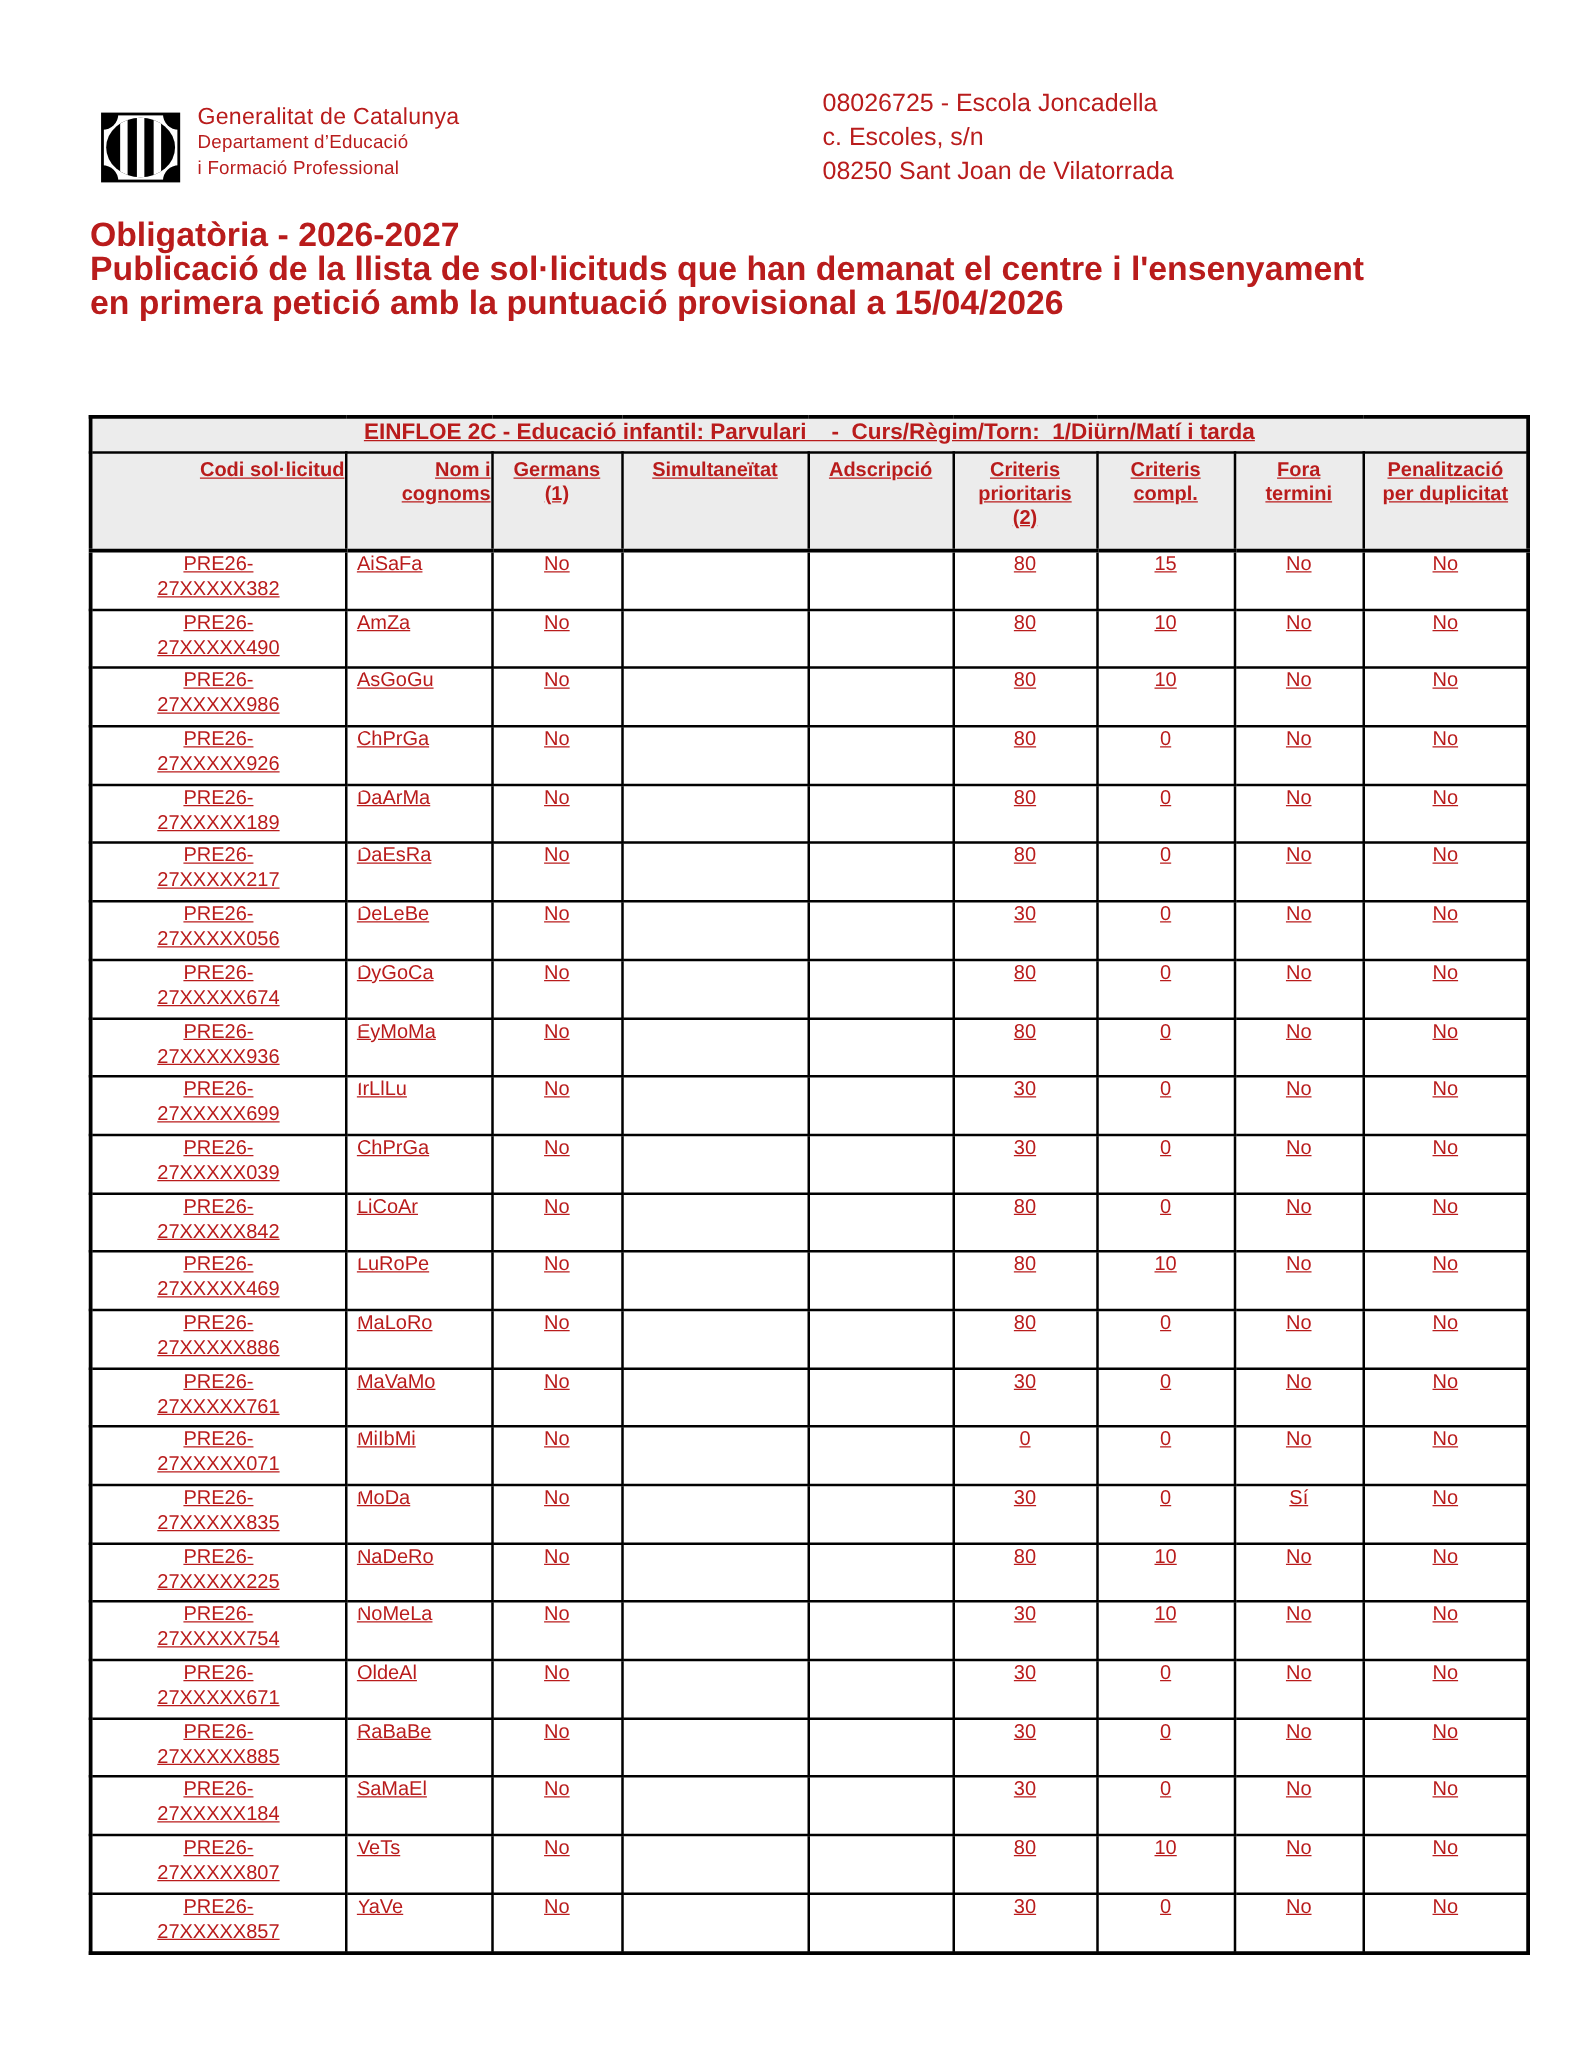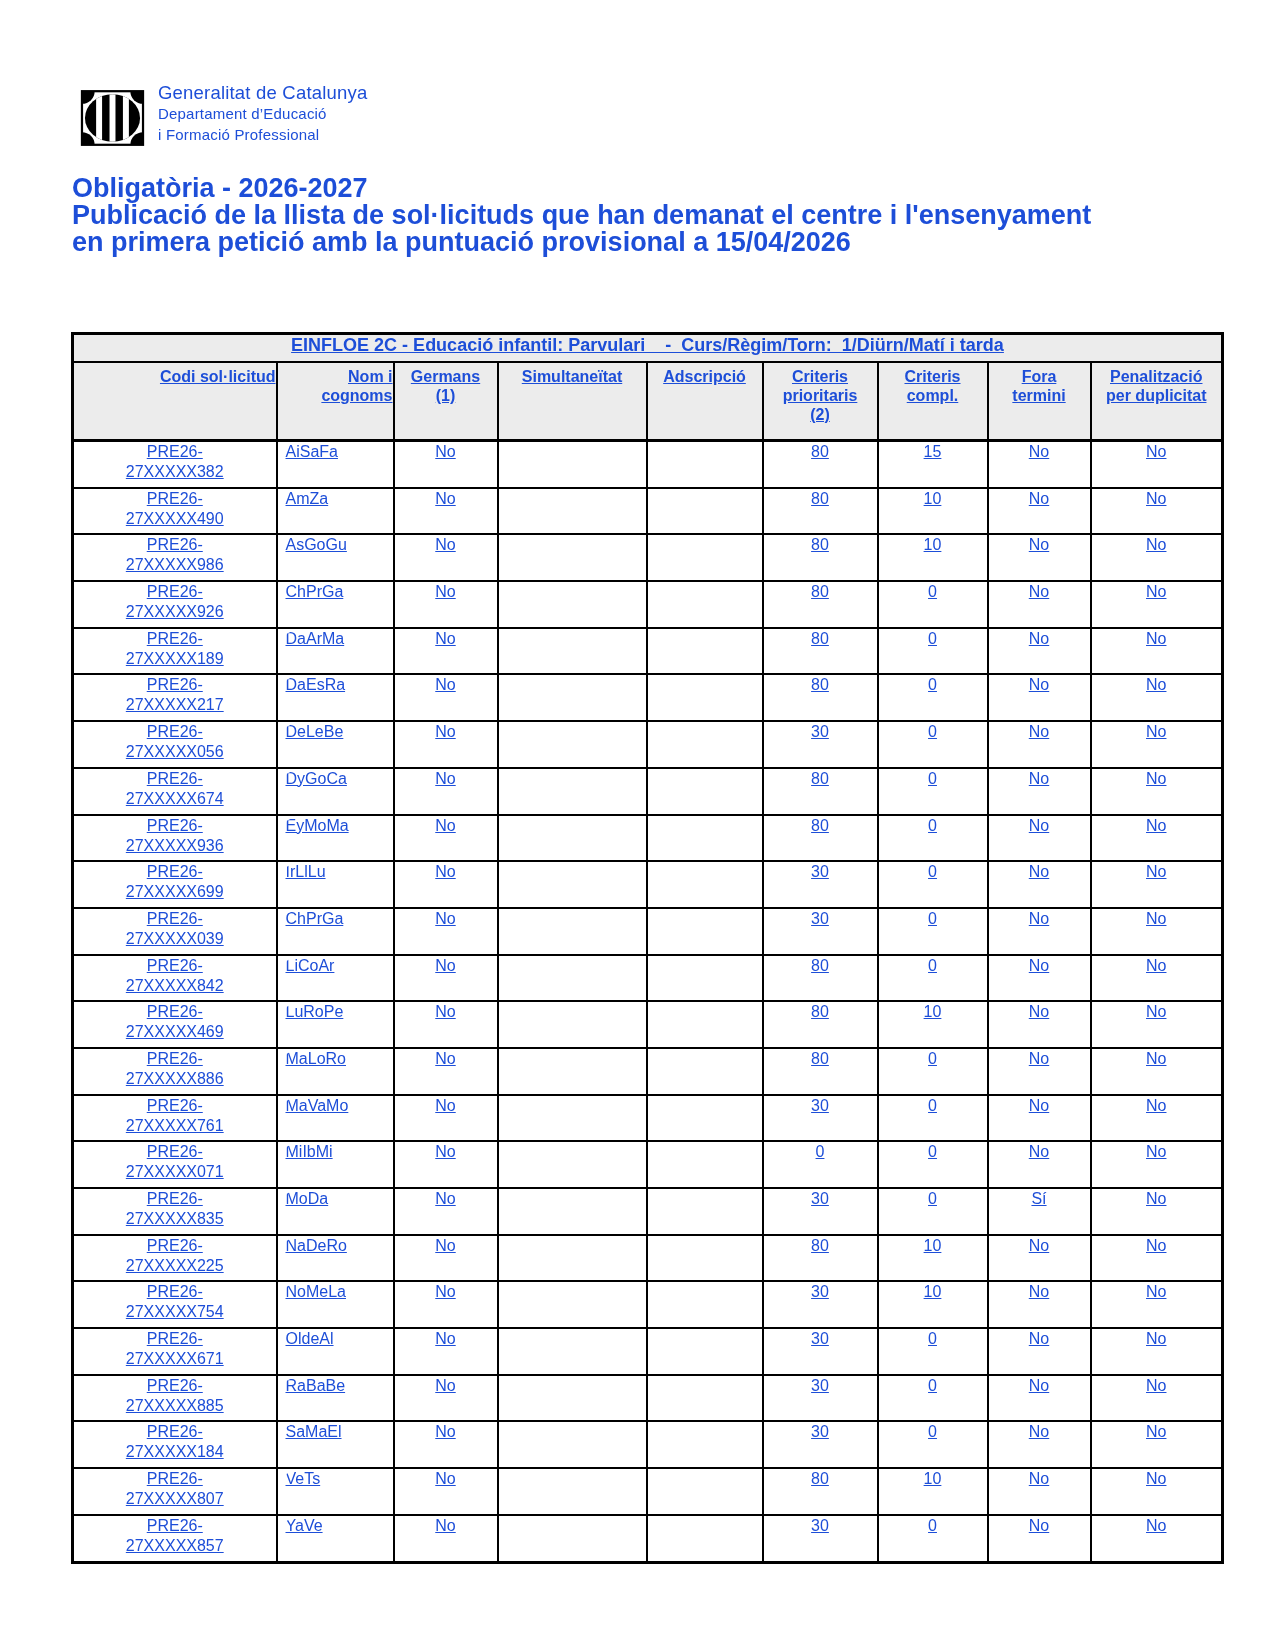--- a/index.html
+++ b/index.html
@@ -2,21 +2,21 @@
 <html><head>
 <meta charset="utf-8">
 <style>
   html, body { margin: 0; padding: 0; background: #ffffff; }
   .page {
     position: relative;
     width: 1275px;
     height: 1650px;
     background: #ffffff;
     font-family: "Liberation Sans", "DejaVu Sans", sans-serif;
-    color: #1d4ed8;
+    color: #b91c1c;
     overflow: hidden;
   }
 
   
   .logo {
     position: absolute;
     left: 79px; top: 88px;
     width: 67px; height: 60px;
   }
   .brand {
@@ -121,20 +121,25 @@
       </g>
     </svg>
   </div>
 
   <div class="brand">
     <div class="b1">Generalitat de Catalunya</div>
     <div class="b2">Departament d’Educació</div>
     <div class="b3">i Formació Professional</div>
   </div>
 
+  <div class="school">
+    <div>08026725 - Escola Joncadella</div>
+    <div>c. Escoles, s/n</div>
+    <div>08250 Sant Joan de Vilatorrada</div>
+  </div>
 
   <div class="doc-title">
     <div>Obligatòria - 2026-2027</div>
     <div>Publicació de la llista de sol·licituds que han demanat el centre i l'ensenyament en primera petició amb la puntuació provisional a 15/04/2026</div>
   </div>
 
   <div class="tbl-wrap">
     <table class="list">
       <colgroup>
         <col style="width:204px">

